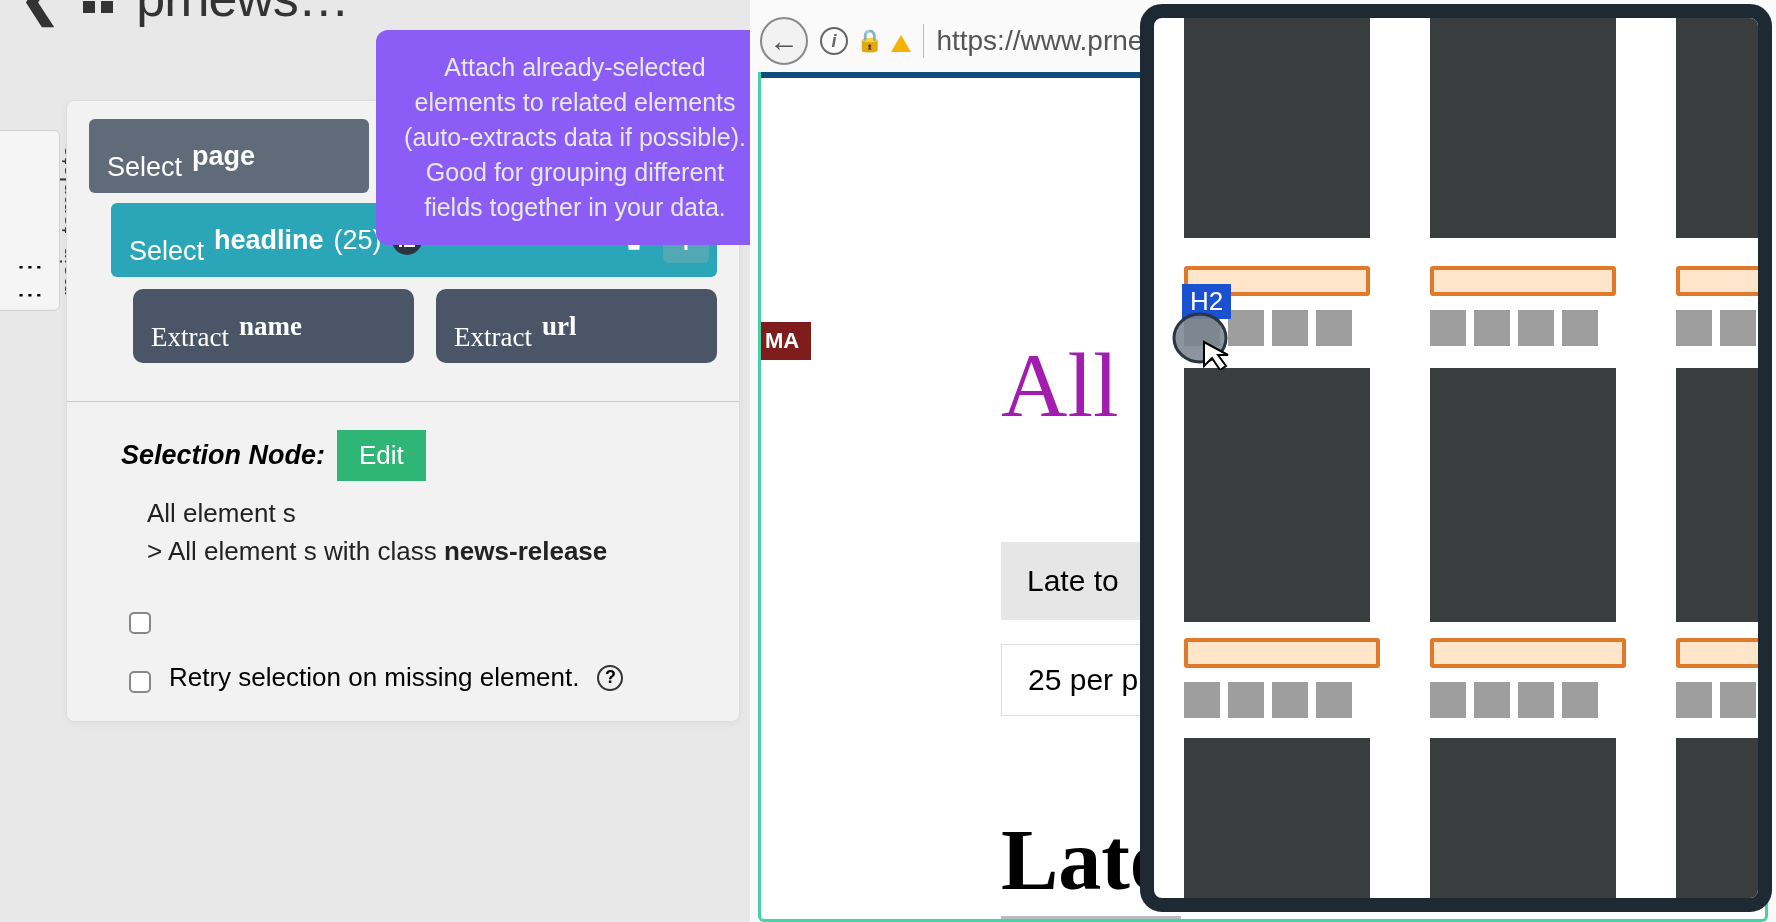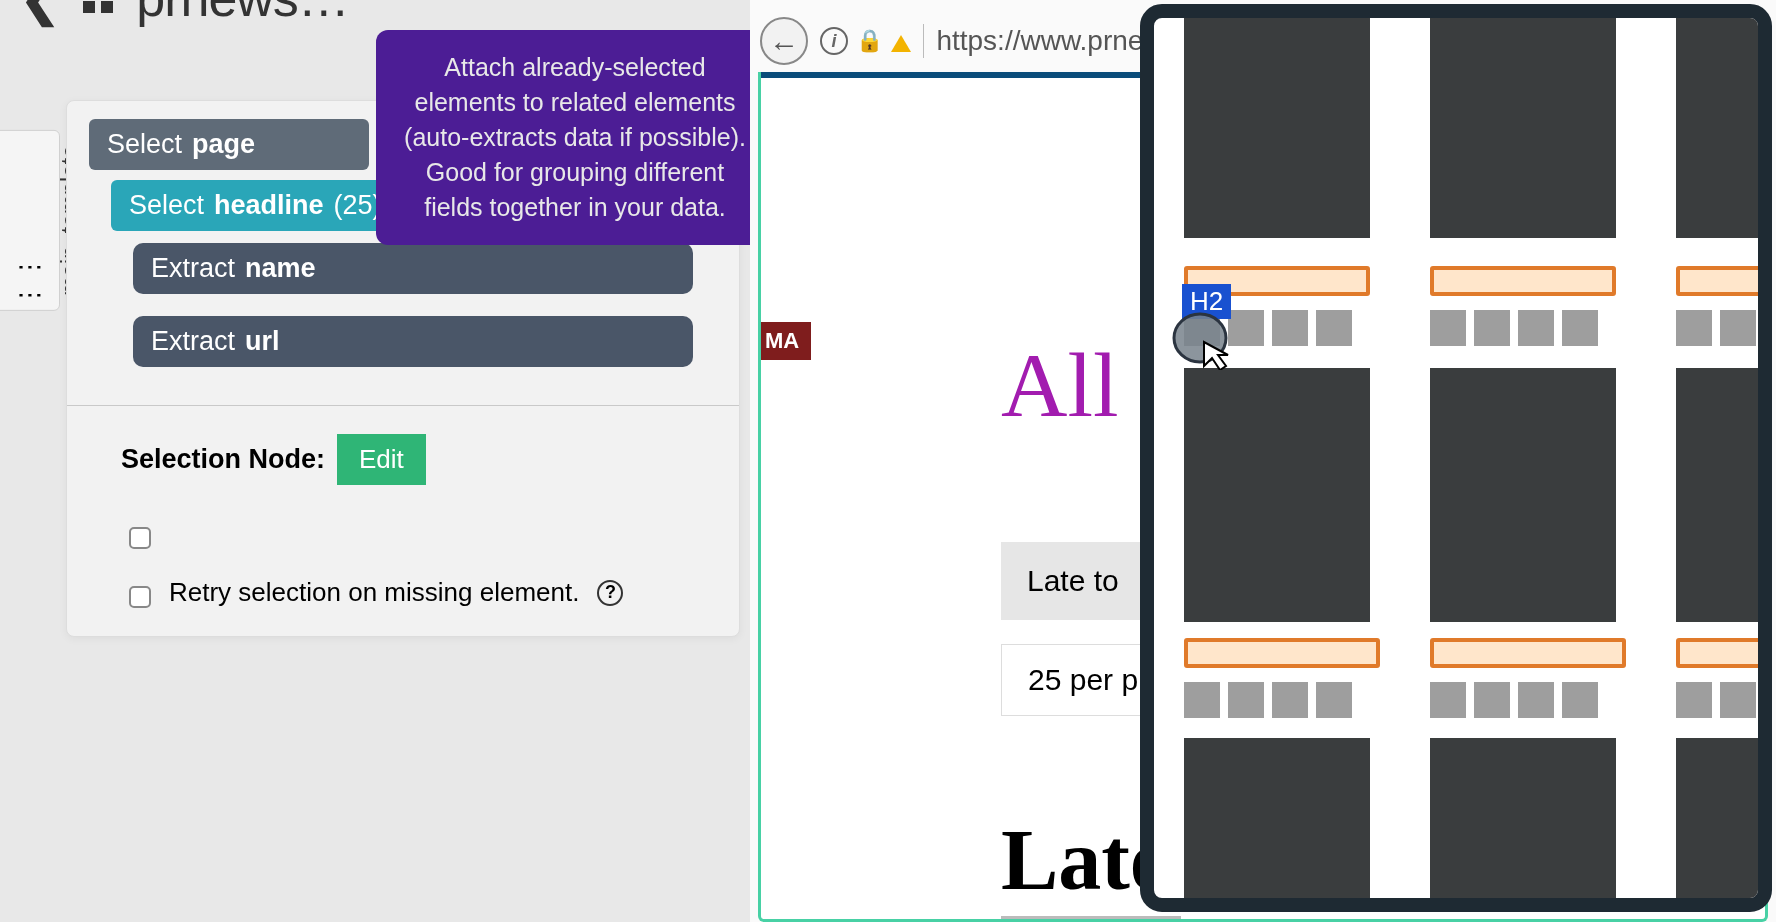--- a/index.html
+++ b/index.html
@@ -92,21 +92,21 @@
   background: #2aa6b8;
   border-radius: 6px;
   display: flex;
   align-items: center;
   padding-right: 8px;
 }
 .node-headline {
   background: transparent;
   flex: 1;
 }
-.node .kw { font-weight: 400; }
+.node .kw { font-weight: 400; margin-top: 23px; }
 .node .val { font-weight: 700; }
 .headline-badge {
   background: #2b3440; color: #fff;
   width: 30px; height: 30px; border-radius: 50%;
   display: flex; align-items: center; justify-content: center;
   font-size: 16px;
 }
 .headline-trash, .headline-plus {
   width: 46px; height: 46px;
   display: flex; align-items: center; justify-content: center;
@@ -115,37 +115,37 @@
 .headline-plus {
   background: #52a8b5;
   border-radius: 6px;
   font-size: 40px;
   font-weight: 300;
   margin-left: 6px;
 }
 .children {
   margin-left: 44px;
   margin-top: 12px;
-  display: flex; flex-direction: column; gap: 22px;
+  display: flex; flex-direction: row; gap: 22px; font-family: Liberation Serif, serif;
 }
 .node-extract {
   background: #4a5668;
   border-radius: 10px;
   width: 560px;
 }
 .getdata-row { display: flex; justify-content: flex-end; margin-top: 22px; margin-right: 28px; }
 .getdata {
   background: #2fb576; color: #fff;
   padding: 18px 32px; font-size: 32px;
   border-radius: 8px; border: none;
 }
 .divider { border-top: 1px solid #c9c9c9; margin: 38px -22px 28px; }
 
 .sel-node-row { display: flex; align-items: center; gap: 12px; padding-left: 32px; }
-.sel-node-row .lbl { font-weight: 700; font-size: 27px; }
+.sel-node-row .lbl { font-style: italic; font-weight: 700; font-size: 27px; }
 .edit-btn { background: #2fb576; color: #fff; border: none; padding: 10px 22px; font-size: 26px; border-radius: 0; }
 .sel-desc { padding-left: 58px; margin-top: 14px; font-size: 26px; color: #222; line-height: 1.45; }
 .sel-desc .cls { font-weight: 700; }
 
 .wait-row { padding-left: 40px; margin-top: 34px; display: flex; gap: 18px; align-items: flex-start; font-size: 26px; color: #222; }
 .chk {
   width: 22px; height: 22px; border: 2px solid #888; border-radius: 5px; background: #fff; flex-shrink: 0; margin-top: 8px;
 }
 .wait-input {
   width: 90px; font-size: 26px; padding: 6px 10px; border: 1px solid #bbb; border-radius: 4px; text-align: left;
@@ -156,21 +156,21 @@
 .q-icon {
   display: inline-flex; width: 26px; height: 26px; border: 2px solid #333; border-radius: 50%;
   align-items: center; justify-content: center; font-size: 18px; font-weight: bold;
 }
 
 
 .tooltip {
   position: absolute;
   left: 376px; top: 30px;
   width: 398px;
-  background: #4c1d95;
+  background: #8b5cf6;
   color: #e8e8e8;
   font-size: 25px;
   line-height: 1.4;
   text-align: center;
   padding: 20px 22px;
   border-radius: 12px;
 }
 .tooltip::after {
   content: "";
   position: absolute;
@@ -389,20 +389,26 @@
       </div>
     </div>
 
 
     <div class="divider"></div>
 
     <div class="sel-node-row">
       <span class="lbl">Selection Node:</span>
       <button class="edit-btn">Edit</button>
     </div>
+    <div class="sel-desc">
+      <div>All element s</div>
+      <div>
+        <span>&gt; All element s with class </span><span class="cls">news-release</span>
+      </div>
+    </div>
 
     <div class="wait-row">
       <div class="chk"></div>
     </div>
 
     <div class="retry-row">
       <div class="chk"></div>
       <span>Retry selection on missing element.</span>
         <span class="q-icon">?</span>
     </div>

